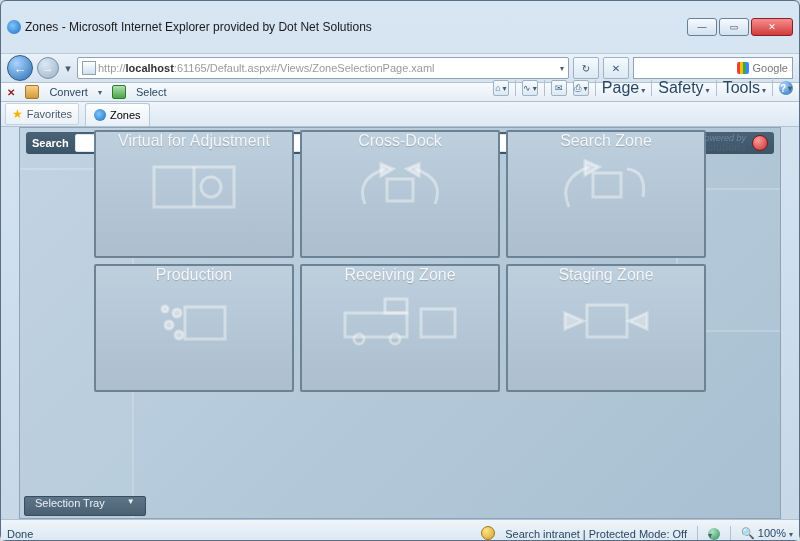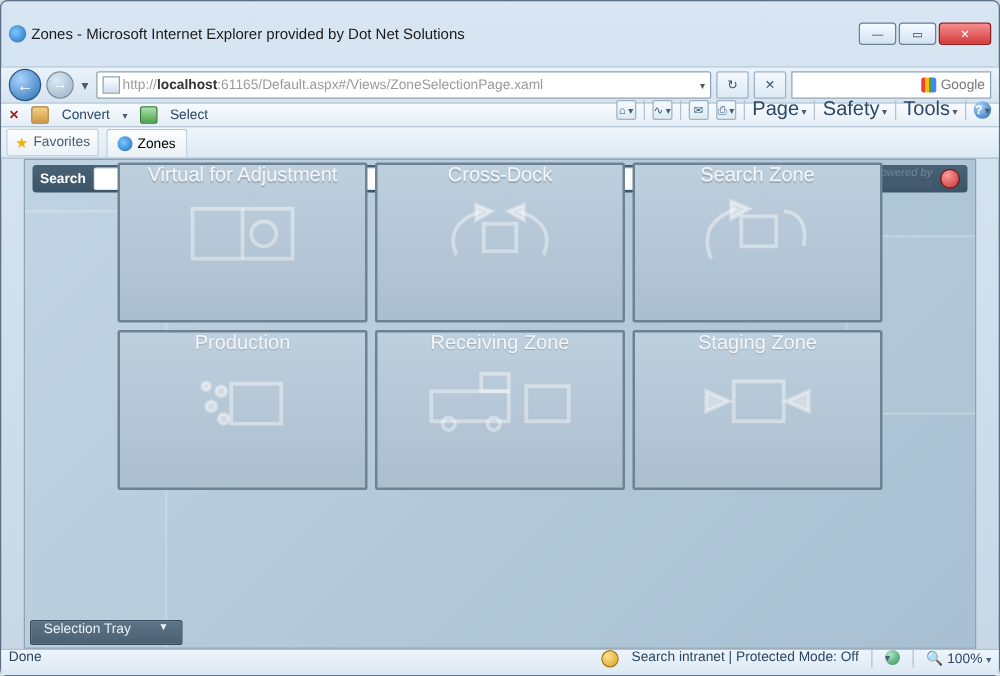--- a/index.html
+++ b/index.html
@@ -208,21 +208,21 @@
     color:#eaf1f7; font-size:11px;
     border:1px solid #3a4d5e; border-radius:2px;
     display:flex; gap:22px;
   }
 
   
   .statusbar {
     height:20px;
     background: linear-gradient(#eef5fb,#dce8f2);
     border-top:1px solid #b0c1d0;
-    display:flex; align-items:flex-start; padding:0 6px; gap:10px;
+    display:flex; align-items:flex-end; padding:0 6px; gap:10px;
     color:#2a4763;
   }
   .statusbar .spacer { flex:1; }
   .statusbar .sep { width:1px; height:14px; background:#b0c1d0; }
   .statusbar .zone-ic { width:12px;height:12px;border-radius:50%;background:radial-gradient(circle at 35% 30%,#ffe38a,#d6a12a);border:1px solid #a07818;}
   .statusbar .world { width:12px;height:12px;border-radius:50%;background:radial-gradient(circle at 35% 30%,#aee4c4,#2f8f5a);}
   .statusbar .dd::after { content:" ▾"; font-size:8px; color:#4a5c6d; }
 
   
   svg { display:block; }

